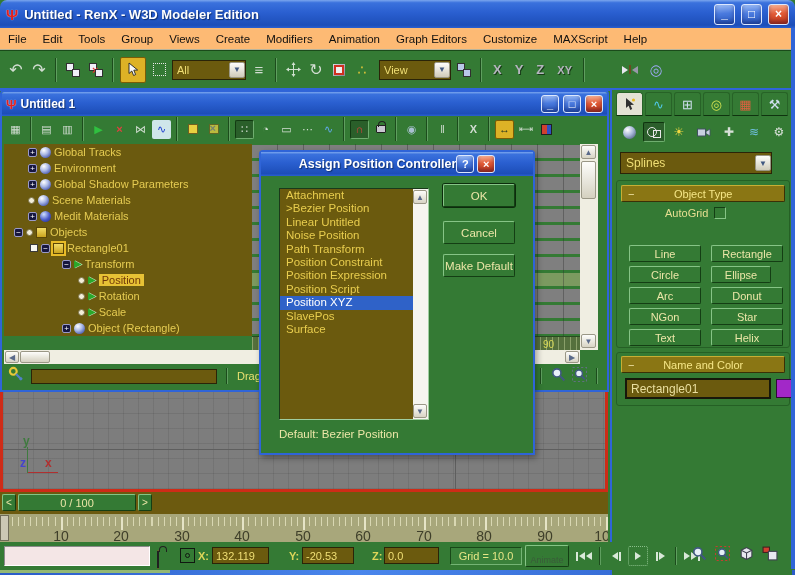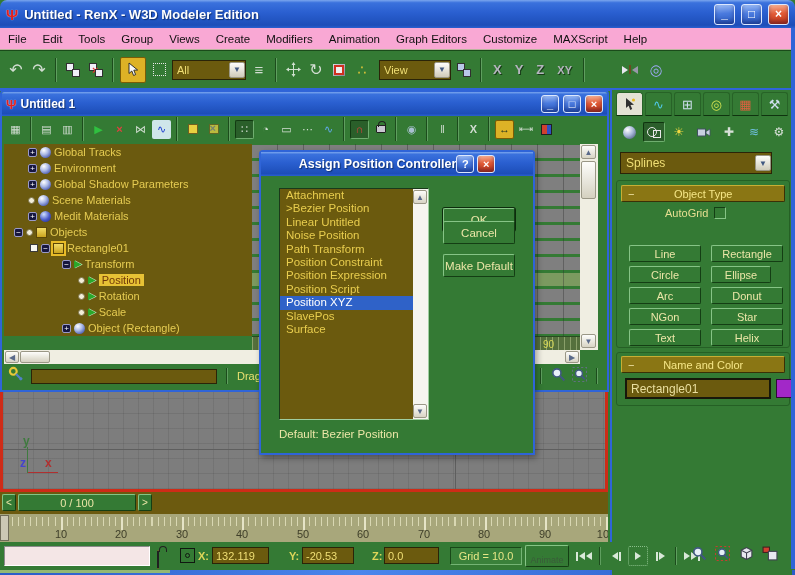--- a/index.html
+++ b/index.html
@@ -13,21 +13,21 @@
 .xp-btn.close{background:linear-gradient(175deg,#f7b396 0%,#e25c38 45%,#c03312 100%)}
 .xp-btn.sm{width:18px;height:18px;font-size:11px}
 
 .gbtn{background:#347a34;border-top:1px solid #86c486;border-left:1px solid #86c486;border-right:1px solid #143e14;border-bottom:1px solid #143e14;color:#ece6a8;display:flex;align-items:center;justify-content:center;border-radius:2px}
 .field{background:#6b5a0e;color:#f0df75;border:1px solid #2a2408}
 .vsep{width:2px;height:24px;border-left:1px solid #1c4c1c;border-right:1px solid #5f9f5f;margin:0 3px}
 .icon-tile{width:20px;height:20px;display:flex;align-items:center;justify-content:center;font-size:13px;color:#d2ddd2}
 .pressed{background:#2a5f2a;border:1px solid #123a12;border-bottom-color:#6fae6f;border-right-color:#6fae6f;border-radius:2px}
 .gold{background:#ddb226;border:1px solid #7a5c06;border-radius:2px}
 
-#menubar{left:0;top:28px;width:791px;height:22px;background:#f9a8d4;border-bottom:1px solid #b8b49c;display:flex;align-items:center;font-size:11.5px;color:#101010}
+#menubar{left:0;top:28px;width:791px;height:22px;background:#fdba74;border-bottom:1px solid #b8b49c;display:flex;align-items:center;font-size:11.5px;color:#101010}
 #menubar span{padding:0 8px;cursor:default}
 
 #tv{left:0;top:90px;width:609px;height:302px;background:#347a34;border:2px solid #2f64d8;border-radius:4px 4px 0 0;z-index:10}
 #tv .xp-title{height:24px;border-radius:2px 2px 0 0;font-size:12px;padding:0 4px;gap:4px}
 #tv-toolbar{display:flex;align-items:center;height:26px;padding:0 4px;gap:2px}
 #tv-toolbar .icon-tile{width:19px;height:19px;font-size:11px}
 .tree{position:absolute;left:2px;top:52px;width:248px;height:192px;background:#6b5a0f;overflow:hidden}
 .trow{height:16px;display:flex;align-items:center;gap:3px;font-size:11px;color:#e6cc52;white-space:nowrap}
 .tg{width:9px;height:9px;background:#17173f;border:1px solid #9a9ac8;border-radius:2px;color:#fff;font-size:8px;line-height:7px;text-align:center;flex:none}
 .tdot{width:7px;height:7px;border-radius:50%;background:#f2eed8;border:1px solid #7a7148;flex:none}
@@ -67,21 +67,21 @@
 .rollout{border:1px solid #256025;border-radius:3px}
 .obtn{font-size:11px;height:17px}
 
 #vp{left:0;top:392px;width:608px;height:100px;background:#7d7d7d;border-left:3px solid #cf2b17;border-right:3px solid #cf2b17;border-bottom:3px solid #cf2b17;overflow:hidden}
 #vp .grid{position:absolute;inset:0;background-image:repeating-linear-gradient(0deg,rgba(30,30,30,.10) 0 1px,transparent 1px 15px),repeating-linear-gradient(90deg,rgba(30,30,30,.10) 0 1px,transparent 1px 15px)}
 
 #tslider{left:0;top:492px;width:608px;height:22px;background:#6c5a0f}
 #ruler{left:0;top:514px;width:608px;height:28px;background:#a8a77b;overflow:hidden}
 .tick-min{position:absolute;left:0;top:3px;width:100%;height:9px;background:repeating-linear-gradient(90deg,#d9d7b2 0 1px,transparent 1px 6.06px)}
 .tick-maj{position:absolute;left:0;top:3px;width:100%;height:13px;background:repeating-linear-gradient(90deg,#e6e4c6 0 2px,transparent 2px 60.6px)}
-.rnum{position:absolute;top:14px;width:30px;text-align:center;font-size:11px;color:#3f3f2a}
+.rnum{position:absolute;top:14px;width:30px;text-align:center;font-size:14px;color:#3f3f2a}
 #statusbar{left:0;top:542px;width:795px;height:28px;background:#347a34;z-index:6}
 .coordlbl{color:#ded659;font-size:11px;font-weight:bold}
 .coordfld{height:17px;font-size:11px;padding-left:3px;display:flex;align-items:center}
 .padlock{width:10px;height:8px;background:#d8c838;border:1px solid #202020;position:relative;border-radius:1px}
 .padlock::before{content:"";position:absolute;left:1px;top:-5px;width:6px;height:5px;border:1.5px solid #202020;border-bottom:none;border-radius:4px 4px 0 0}
 .tri-r{width:0;height:0;border-top:4px solid transparent;border-bottom:4px solid transparent;border-left:6px solid #d8e8d8}
 .tri-l{width:0;height:0;border-top:4px solid transparent;border-bottom:4px solid transparent;border-right:6px solid #d8e8d8}
 .pbar{width:2px;height:9px;background:#d8e8d8}
 .pbtn{width:20px;height:20px;display:flex;align-items:center;justify-content:center;gap:1px}
 .two-box{position:relative;width:16px;height:14px}
@@ -546,19 +546,19 @@
       <div class="lrow">Position Expression</div>
       <div class="lrow">Position Script</div>
       <div class="lrow sel">Position XYZ</div>
       <div class="lrow">SlavePos</div>
       <div class="lrow">Surface</div>
       <div class="lsb">
         <span class="sb-btn ab" style="left:0;top:1px;width:14px;height:14px">▲</span>
         <span class="sb-btn ab" style="left:0;bottom:1px;width:14px;height:14px">▼</span>
       </div>
     </div>
-    <div class="gbtn dbtn" style="top:56px;box-shadow:0 0 0 1px #0c2c0c">OK</div>
+    <div class="gbtn dbtn" style="top:32px;box-shadow:0 0 0 1px #0c2c0c">OK</div>
     <div class="gbtn dbtn" style="top:69px">Cancel</div>
     <div class="gbtn dbtn" style="top:102px">Make Default</div>
     <div class="ab" style="left:18px;top:276px;font-size:11.5px;color:#ece6a8">Default:  Bezier Position</div>
   </div>
 
 </div>
 
 </body></html>

